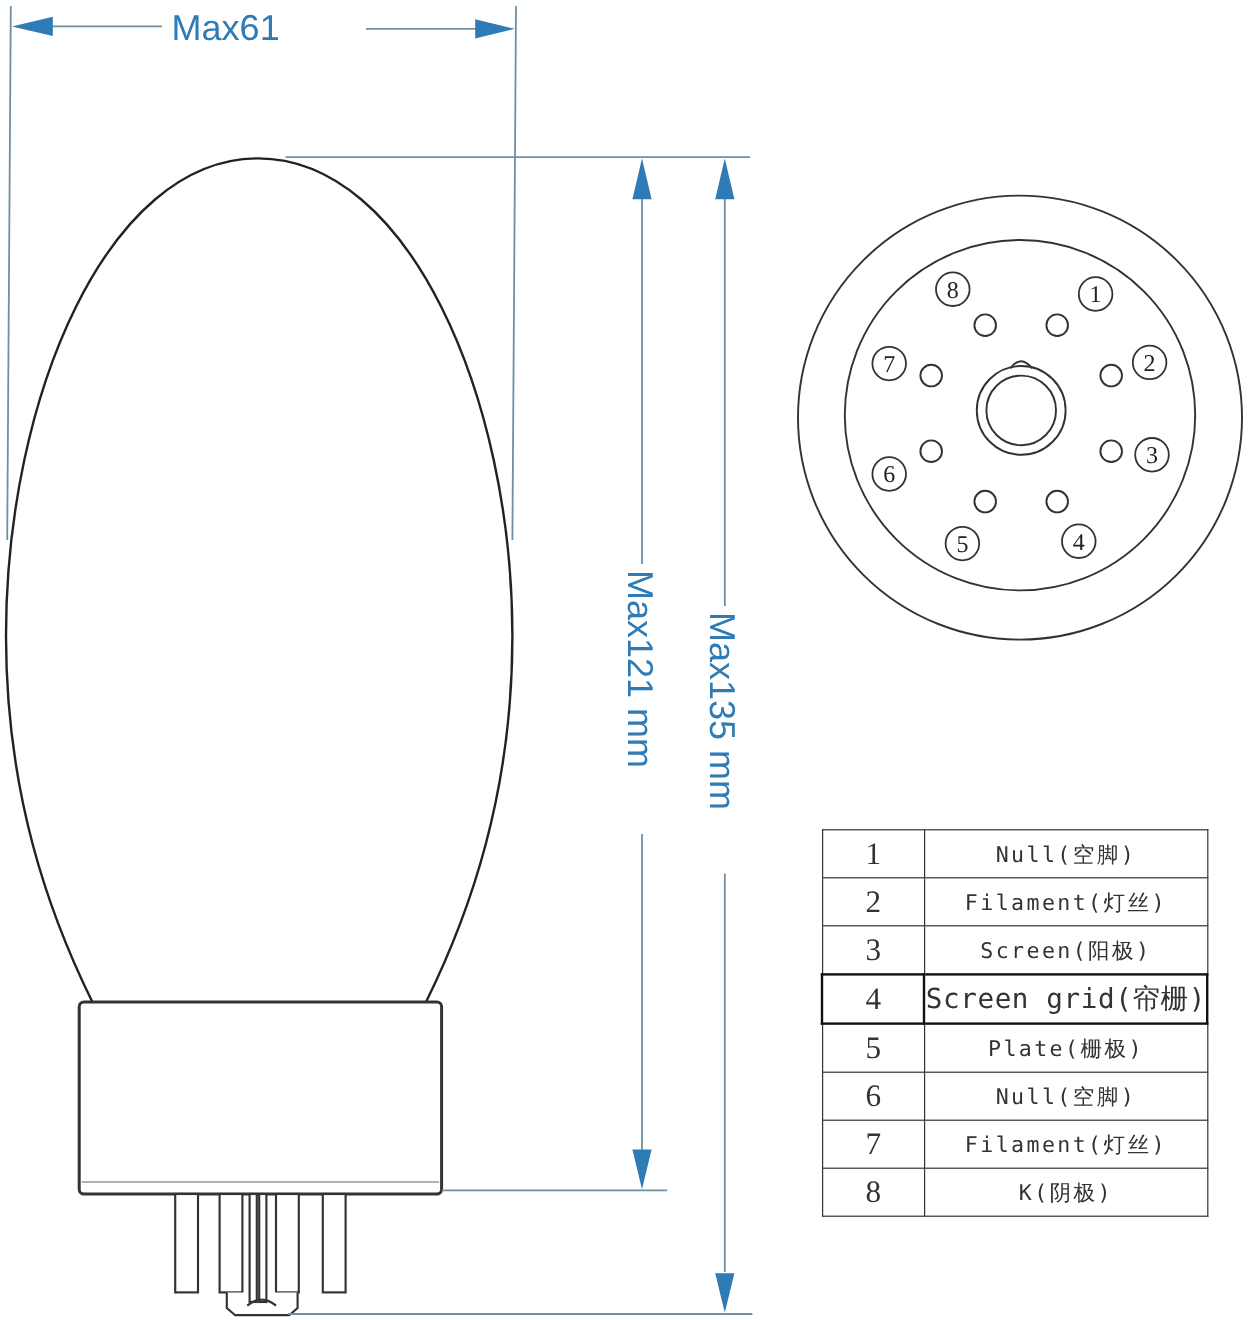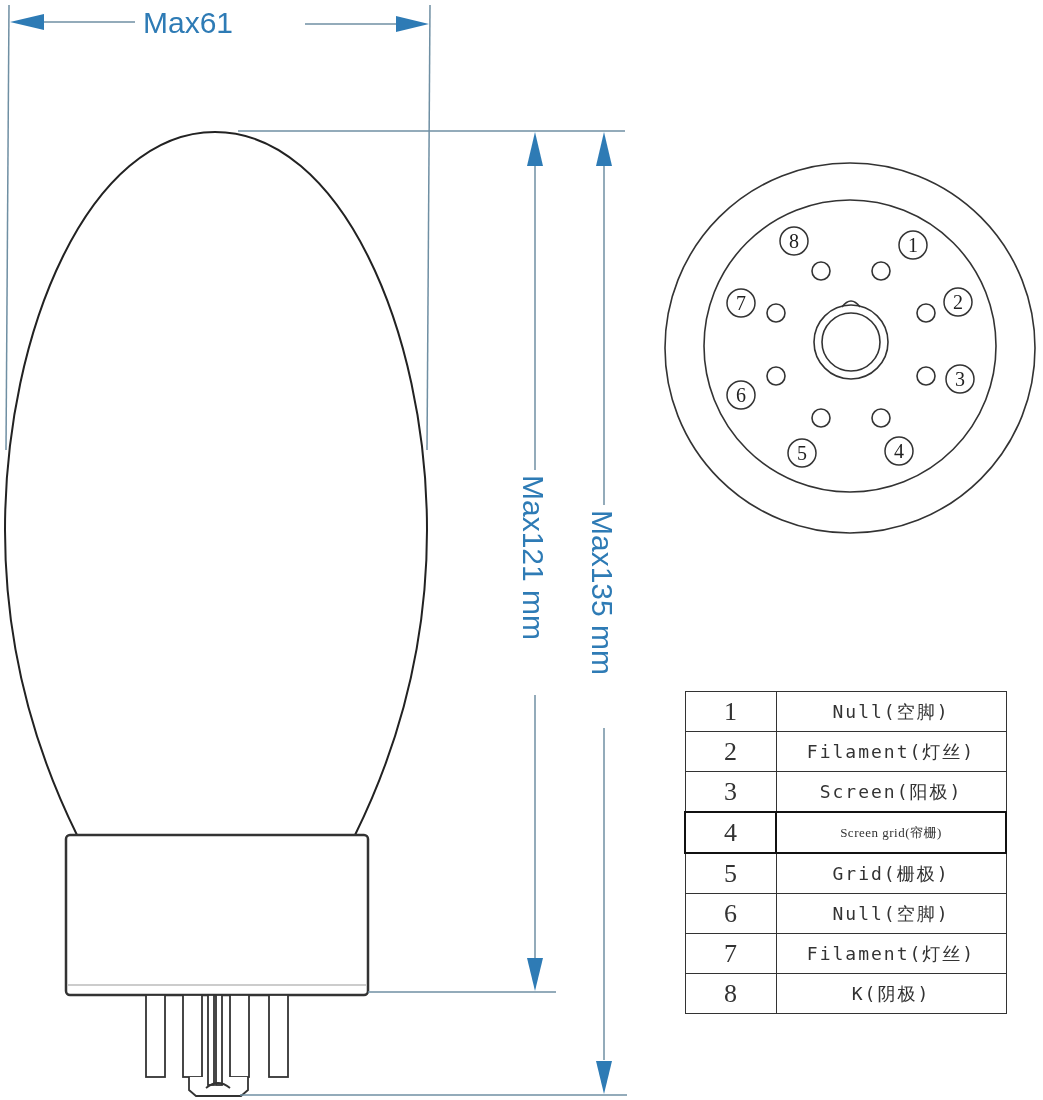--- a/index.html
+++ b/index.html
@@ -8,21 +8,21 @@
   #drawing { position: absolute; left: 0; top: 0; }
   .dim-text { font-family: "Liberation Sans", sans-serif; font-size: 30px; fill: #2e7bb5; }
   .pin-num { font-family: "Liberation Serif", serif; font-size: 20px; fill: #222; }
   #pin-table { position: absolute; left: 684px; top: 691px; border-collapse: collapse;
                width: 323px; }
   #pin-table td { border: 1.5px solid #333; height: 39px; padding: 0; text-align: center; }
   #pin-table td.num { width: 89px; font-family: "Liberation Serif", serif; font-size: 26px; color: #333; }
   #pin-table td.func { font-family: "DejaVu Sans Mono", monospace; font-size: 18px; color: #333;
                        letter-spacing: 2px; white-space: nowrap; }
   #pin-table tr.emph td { border: 2px solid #111; }
-  #pin-table tr.emph td.func { letter-spacing: 0.5px; font-size: 13px; font-family: Liberation Serif, serif; }
+  #pin-table tr.emph td.func { letter-spacing: 0.5px; font-size: 23px; }
 </style>
 </head>
 <body>
 
 <svg id="drawing" width="1043" height="1100" viewBox="0 0 1043 1100" xmlns="http://www.w3.org/2000/svg">
 
   <g stroke="#6f8fa3" stroke-width="1.5" fill="none">
     <line x1="9" y1="5" x2="6" y2="450"></line>
     <line x1="430" y1="5" x2="427" y2="450"></line>
     <line x1="40" y1="22" x2="135" y2="22"></line>
@@ -129,21 +129,21 @@
     <tr>
       <td class="num">3</td>
       <td class="func">Screen(阳极)</td>
     </tr>
     <tr class="emph">
       <td class="num">4</td>
       <td class="func">Screen grid(帘栅)</td>
     </tr>
     <tr>
       <td class="num">5</td>
-      <td class="func">Grid(栅极)</td>
+      <td class="func">Plate(栅极)</td>
     </tr>
     <tr>
       <td class="num">6</td>
       <td class="func">Null(空脚)</td>
     </tr>
     <tr>
       <td class="num">7</td>
       <td class="func">Filament(灯丝)</td>
     </tr>
     <tr>

